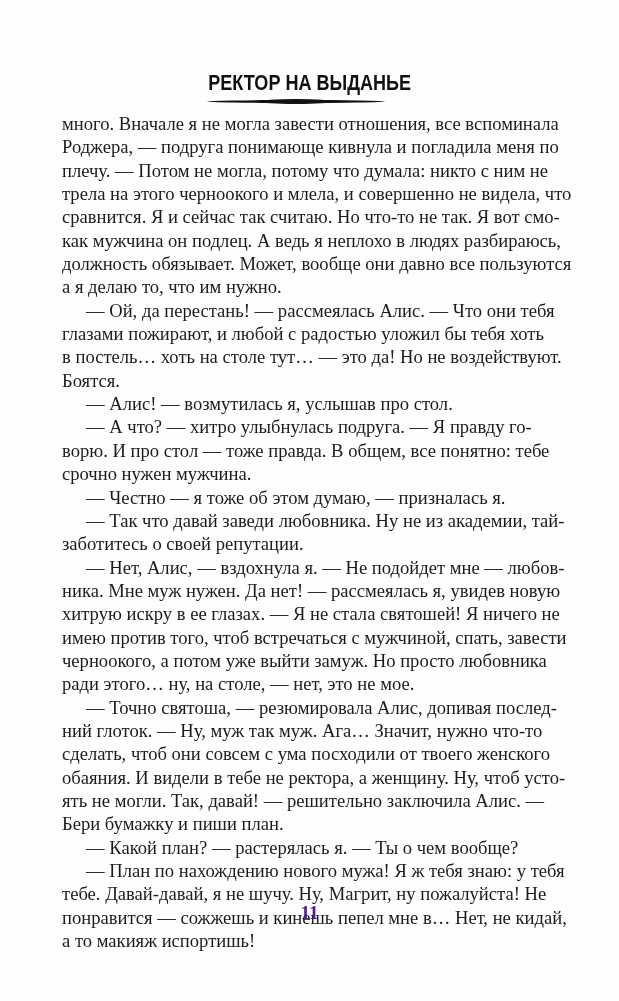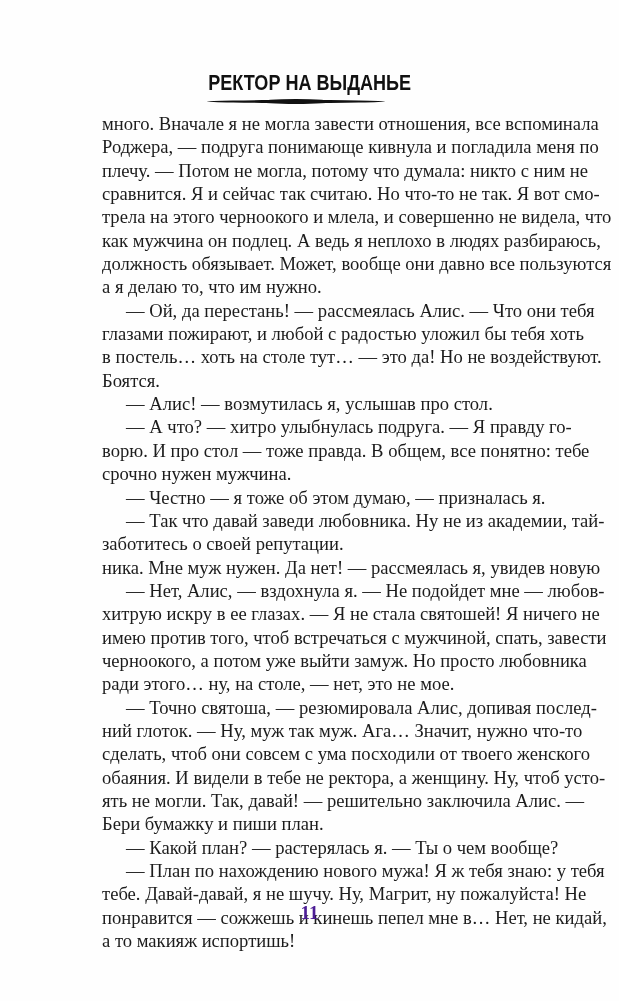--- a/index.html
+++ b/index.html
@@ -66,21 +66,20 @@
       font-size: 18.6px;
       line-height: 23.35px;
       color: #1c1c1c;
     }
     .line {
       display: block;
       white-space: nowrap;
       text-align: justify;
       text-align-last: justify;
       height: 23.35px;
-      margin-left: 40px;
     }
     .line.last {
       text-align-last: left;
     }
     .line.indent {
       padding-left: 24px;
     }
     .folio {
       position: absolute;
       top: 902px;
@@ -99,38 +98,38 @@
 <div class="page">
   <div class="running-head">
     <span class="running-head-title">РЕКТОР НА ВЫДАНЬЕ</span>
   </div>
   <div class="head-rule"></div>
 
   <div class="body-text" id="body-text">
       <span class="line">много. Вначале я не могла завести отношения, все вспоминала</span>
       <span class="line">Роджера, — подруга понимающе кивнула и погладила меня по</span>
       <span class="line">плечу. — Потом не могла, потому что думала: никто с ним не</span>
+      <span class="line">трела на этого черноокого и млела, и совершенно не видела, что</span>
       <span class="line">сравнится. Я и сейчас так считаю. Но что-то не так. Я вот смо-</span>
-      <span class="line">трела на этого черноокого и млела, и совершенно не видела, что</span>
       <span class="line">как мужчина он подлец. А ведь я неплохо в людях разбираюсь,</span>
       <span class="line">должность обязывает. Может, вообще они давно все пользуются</span>
       <span class="line last">а я делаю то, что им нужно.</span>
       <span class="line indent">— Ой, да перестань! — рассмеялась Алис. — Что они тебя</span>
       <span class="line">глазами пожирают, и любой с радостью уложил бы тебя хоть</span>
       <span class="line">в постель… хоть на столе тут… — это да! Но не воздействуют.</span>
       <span class="line last">Боятся.</span>
       <span class="line indent last">— Алис! — возмутилась я, услышав про стол.</span>
       <span class="line indent">— А что? — хитро улыбнулась подруга. — Я правду го-</span>
       <span class="line">ворю. И про стол — тоже правда. В общем, все понятно: тебе</span>
       <span class="line last">срочно нужен мужчина.</span>
       <span class="line indent last">— Честно — я тоже об этом думаю, — призналась я.</span>
       <span class="line indent">— Так что давай заведи любовника. Ну не из академии, тай-</span>
       <span class="line last">заботитесь о своей репутации.</span>
+      <span class="line indent">— Нет, Алис, — вздохнула я. — Не подойдет мне — любов-</span>
       <span class="line">ника. Мне муж нужен. Да нет! — рассмеялась я, увидев новую</span>
-      <span class="line indent">— Нет, Алис, — вздохнула я. — Не подойдет мне — любов-</span>
       <span class="line">хитрую искру в ее глазах. — Я не стала святошей! Я ничего не</span>
       <span class="line">имею против того, чтоб встречаться с мужчиной, спать, завести</span>
       <span class="line">черноокого, а потом уже выйти замуж. Но просто любовника</span>
       <span class="line last">ради этого… ну, на столе, — нет, это не мое.</span>
       <span class="line indent">— Точно святоша, — резюмировала Алис, допивая послед-</span>
       <span class="line">ний глоток. — Ну, муж так муж. Ага… Значит, нужно что-то</span>
       <span class="line">сделать, чтоб они совсем с ума посходили от твоего женского</span>
       <span class="line">обаяния. И видели в тебе не ректора, а женщину. Ну, чтоб усто-</span>
       <span class="line">ять не могли. Так, давай! — решительно заключила Алис. —</span>
       <span class="line last">Бери бумажку и пиши план.</span>

